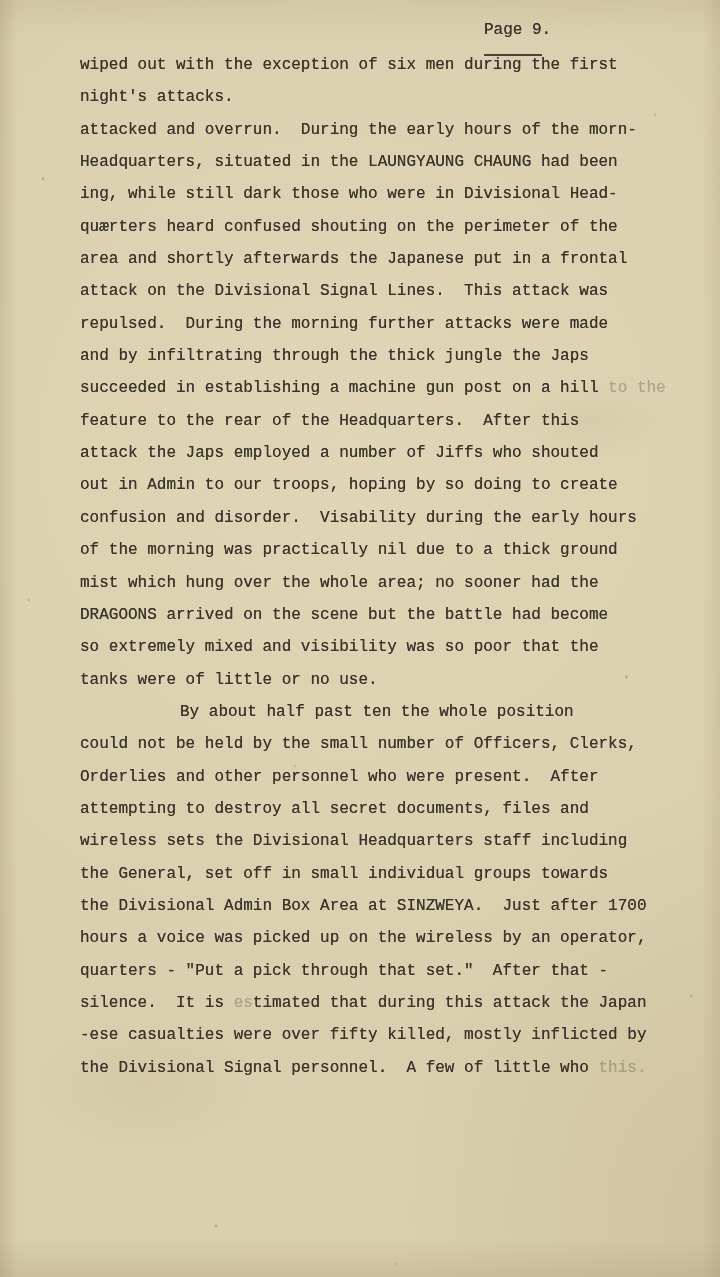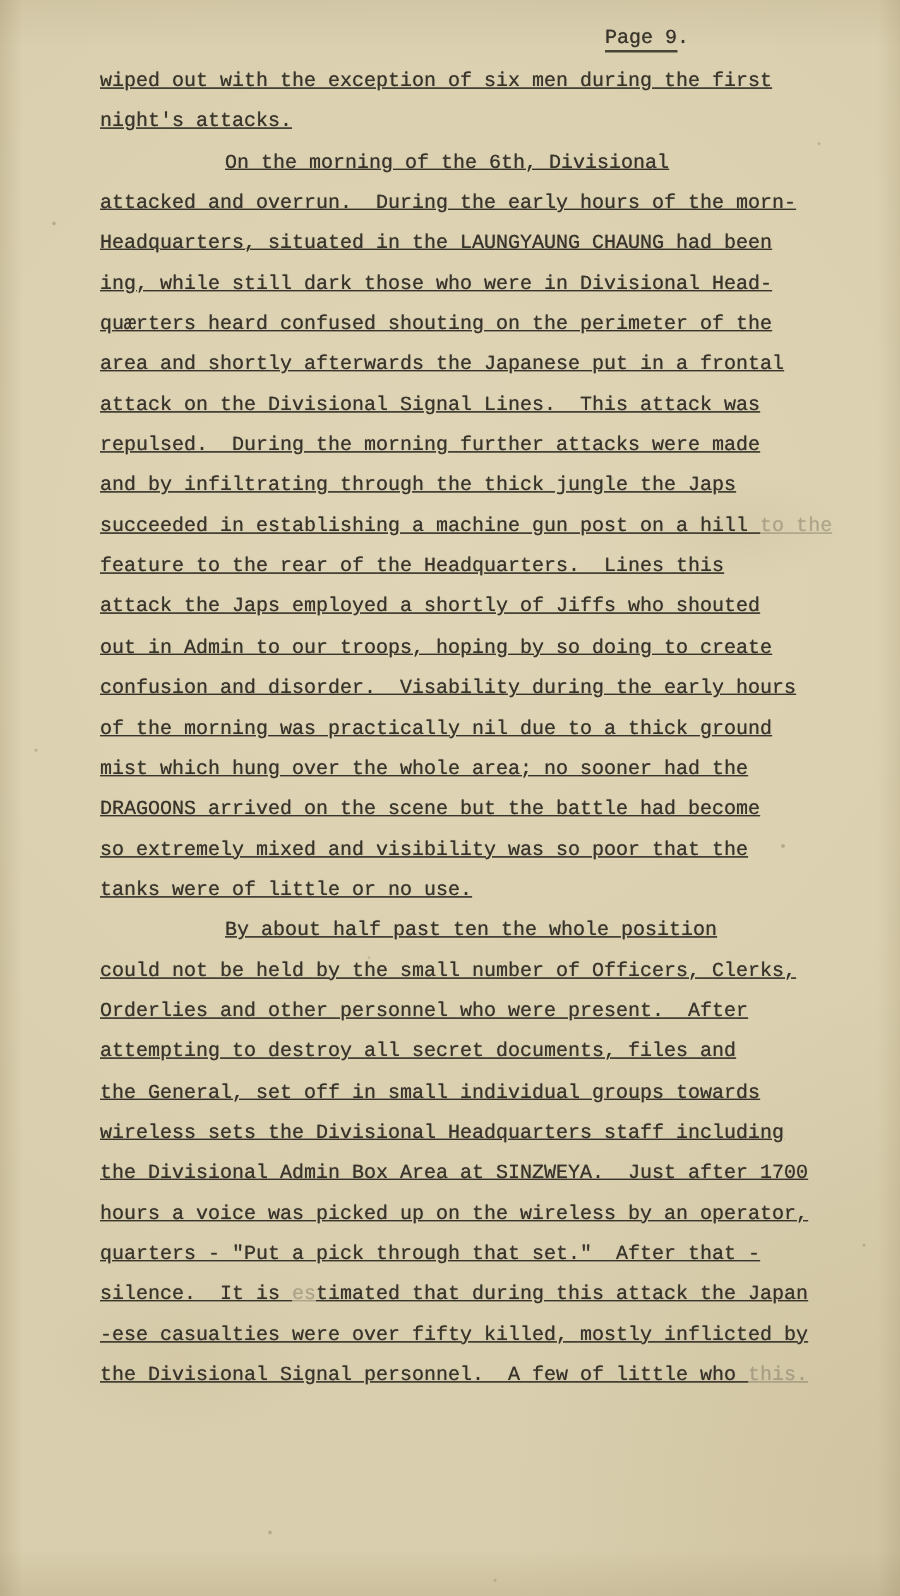--- a/index.html
+++ b/index.html
@@ -45,74 +45,72 @@
 
   .page-label {
     position: absolute;
     top: 21px;
     left: 484px;
     white-space: pre;
     text-shadow: 0 0 0.6px rgba(50, 45, 35, 0.85);
   }
   .page-label .underlined {
     border-bottom: 2px solid rgba(56, 52, 43, 0.9);
-    padding-bottom: 1px;
+    padding-bottom: 15px;
     text-align: center;
   }
 
   .body-text {
     position: absolute;
     top: 49px;
     left: 80px;
     right: 28px;
-    text-decoration: underline;
   }
   .line {
     height: 32.35px;
     line-height: 32.35px;
     white-space: pre;
     text-shadow: 0 0 0.6px rgba(50, 45, 35, 0.8);
   }
   .line.indent { padding-left: 100px; }
   .faint { opacity: 0.28; }
 </style>
 </head>
 <body>
 
 <div class="paper">
   <div class="page-label"><span class="underlined">Page 9</span><span>.</span></div>
 
   <div class="body-text">
       <div class="line"><span>wiped out with the exception of six men during the first</span></div>
       <div class="line"><span>night's attacks.</span></div>
-      <div class="line indent"><span>On the morning of the 6th, Divisional</span></div>
       <div class="line"><span>attacked and overrun.  During the early hours of the morn-</span></div>
       <div class="line"><span>Headquarters, situated in the LAUNGYAUNG CHAUNG had been</span></div>
       <div class="line"><span>ing, while still dark those who were in Divisional Head-</span></div>
       <div class="line"><span>quærters heard confused shouting on the perimeter of the</span></div>
       <div class="line"><span>area and shortly afterwards the Japanese put in a frontal</span></div>
       <div class="line"><span>attack on the Divisional Signal Lines.  This attack was</span></div>
       <div class="line"><span>repulsed.  During the morning further attacks were made</span></div>
       <div class="line"><span>and by infiltrating through the thick jungle the Japs</span></div>
       <div class="line"><span>succeeded in establishing a machine gun post on a hill </span><span class="faint">to the</span></div>
-      <div class="line"><span>feature to the rear of the Headquarters.  Lines this</span></div>
-      <div class="line"><span>attack the Japs employed a shortly of Jiffs who shouted</span></div>
+      <div class="line"><span>feature to the rear of the Headquarters.  After this</span></div>
+      <div class="line"><span>attack the Japs employed a number of Jiffs who shouted</span></div>
       <div class="line"><span>out in Admin to our troops, hoping by so doing to create</span></div>
       <div class="line"><span>confusion and disorder.  Visability during the early hours</span></div>
       <div class="line"><span>of the morning was practically nil due to a thick ground</span></div>
       <div class="line"><span>mist which hung over the whole area; no sooner had the</span></div>
       <div class="line"><span>DRAGOONS arrived on the scene but the battle had become</span></div>
       <div class="line"><span>so extremely mixed and visibility was so poor that the</span></div>
       <div class="line"><span>tanks were of little or no use.</span></div>
       <div class="line indent"><span>By about half past ten the whole position</span></div>
       <div class="line"><span>could not be held by the small number of Officers, Clerks,</span></div>
       <div class="line"><span>Orderlies and other personnel who were present.  After</span></div>
       <div class="line"><span>attempting to destroy all secret documents, files and</span></div>
+      <div class="line"><span>wireless sets the Divisional Headquarters staff including</span></div>
       <div class="line"><span>the General, set off in small individual groups towards</span></div>
-      <div class="line"><span>wireless sets the Divisional Headquarters staff including</span></div>
       <div class="line"><span>the Divisional Admin Box Area at SINZWEYA.  Just after 1700</span></div>
       <div class="line"><span>hours a voice was picked up on the wireless by an operator,</span></div>
       <div class="line"><span>quarters - "Put a pick through that set."  After that -</span></div>
       <div class="line"><span>silence.  It is </span><span class="faint">es</span><span>timated that during this attack the Japan</span></div>
       <div class="line"><span>-ese casualties were over fifty killed, mostly inflicted by</span></div>
       <div class="line"><span>the Divisional Signal personnel.  A few of little who </span><span class="faint">this.</span></div>
     </div>
 </div>
 
 </body></html>

